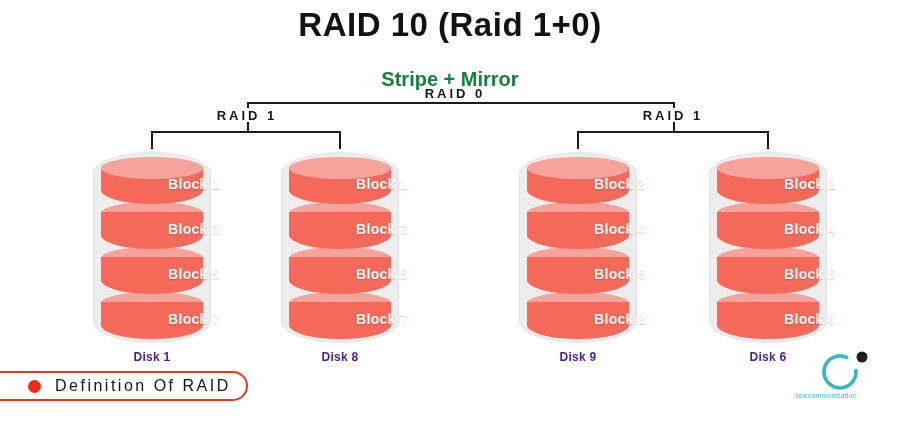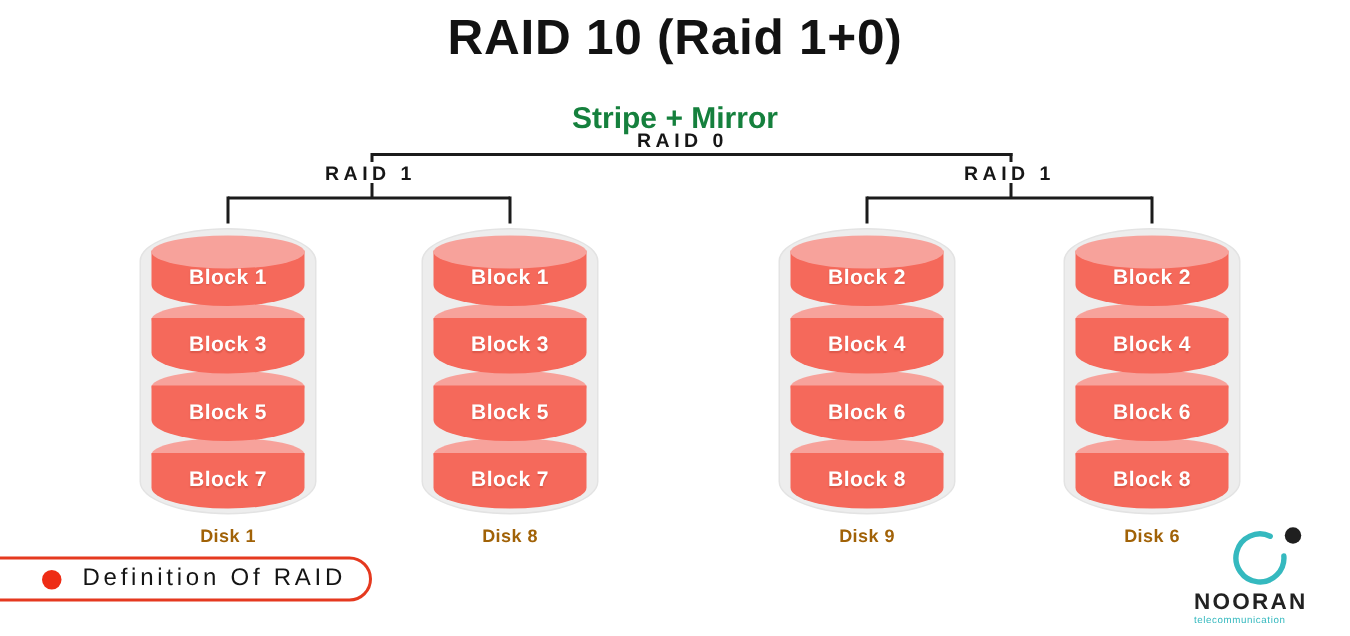--- a/index.html
+++ b/index.html
@@ -25,24 +25,24 @@
   .cyl{position:absolute;left:8px;top:5px;width:102px;height:180px;}
   .seg{position:relative;height:45px;}
   .seg .topface{position:absolute;left:0;top:0;width:100%;height:22px;border-radius:50%;
     background:var(--pink,#f7a29b);z-index:1;}
   .seg .body{position:absolute;left:0;top:10px;right:0;bottom:-2px;
     background:var(--red,#f5695b);z-index:2;
     border-radius:0 0 50% 50% / 0 0 14px 14px;}
   .seg.first .topface{z-index:3;}
   .seg .blabel{position:absolute;left:0;top:19px;width:100%;text-align:center;z-index:4;
     color:#ffffff;font-size:14px;font-weight:bold;letter-spacing:0.3px;
-    text-shadow:0 1px 1px rgba(140,30,20,0.25);}
+    text-shadow:0 1px 1px rgba(140,30,20,0.25);padding-left:42px;}
   .s1{z-index:40}.s2{z-index:30}.s3{z-index:20}.s4{z-index:10}
   .disk-name{position:absolute;left:0;top:198px;width:100%;text-align:center;
-    font-size:12px;font-weight:600;color:#a16207;letter-spacing:0.3px;}
+    font-size:12px;font-weight:600;color:#4c1d95;letter-spacing:0.3px;}
   
   .badge{position:absolute;left:-22px;top:371px;width:270px;height:30px;box-sizing:border-box;
     border:2.5px solid var(--badge-border,#e5391f);border-radius:17px;background:#fff;
     display:flex;align-items:center;}
   .badge .dot{width:13px;height:13px;border-radius:50%;background:var(--dot,#ee2c15);
     margin-left:48px;flex:0 0 auto;}
   .badge .btext{margin-left:14px;font-size:16px;letter-spacing:2.5px;color:#141414;
     font-weight:500;white-space:nowrap;text-align:right;}
   
   .logo{position:absolute;left:796px;top:350px;width:96px;}
@@ -187,17 +187,16 @@
   <div class="badge">
     <span class="dot"></span>
     <span class="btext">Definition Of RAID</span>
   </div>
 
   <div class="logo">
     <svg width="50" height="42" viewBox="0 0 50 42">
       <path d="M 34.9 18.6 A 16 16 0 1 1 25.8 5.5" fill="none" stroke="#35b9bf" stroke-width="3.6" stroke-linecap="round" transform="translate(1,2)"></path>
       <circle cx="42" cy="7" r="5.5" fill="#1f1f1f"></circle>
     </svg>
-    <div class="lname">NOORAN</div>
     <div class="ltag">telecommunication</div>
   </div>
 
 </div>
 
 </body></html>

